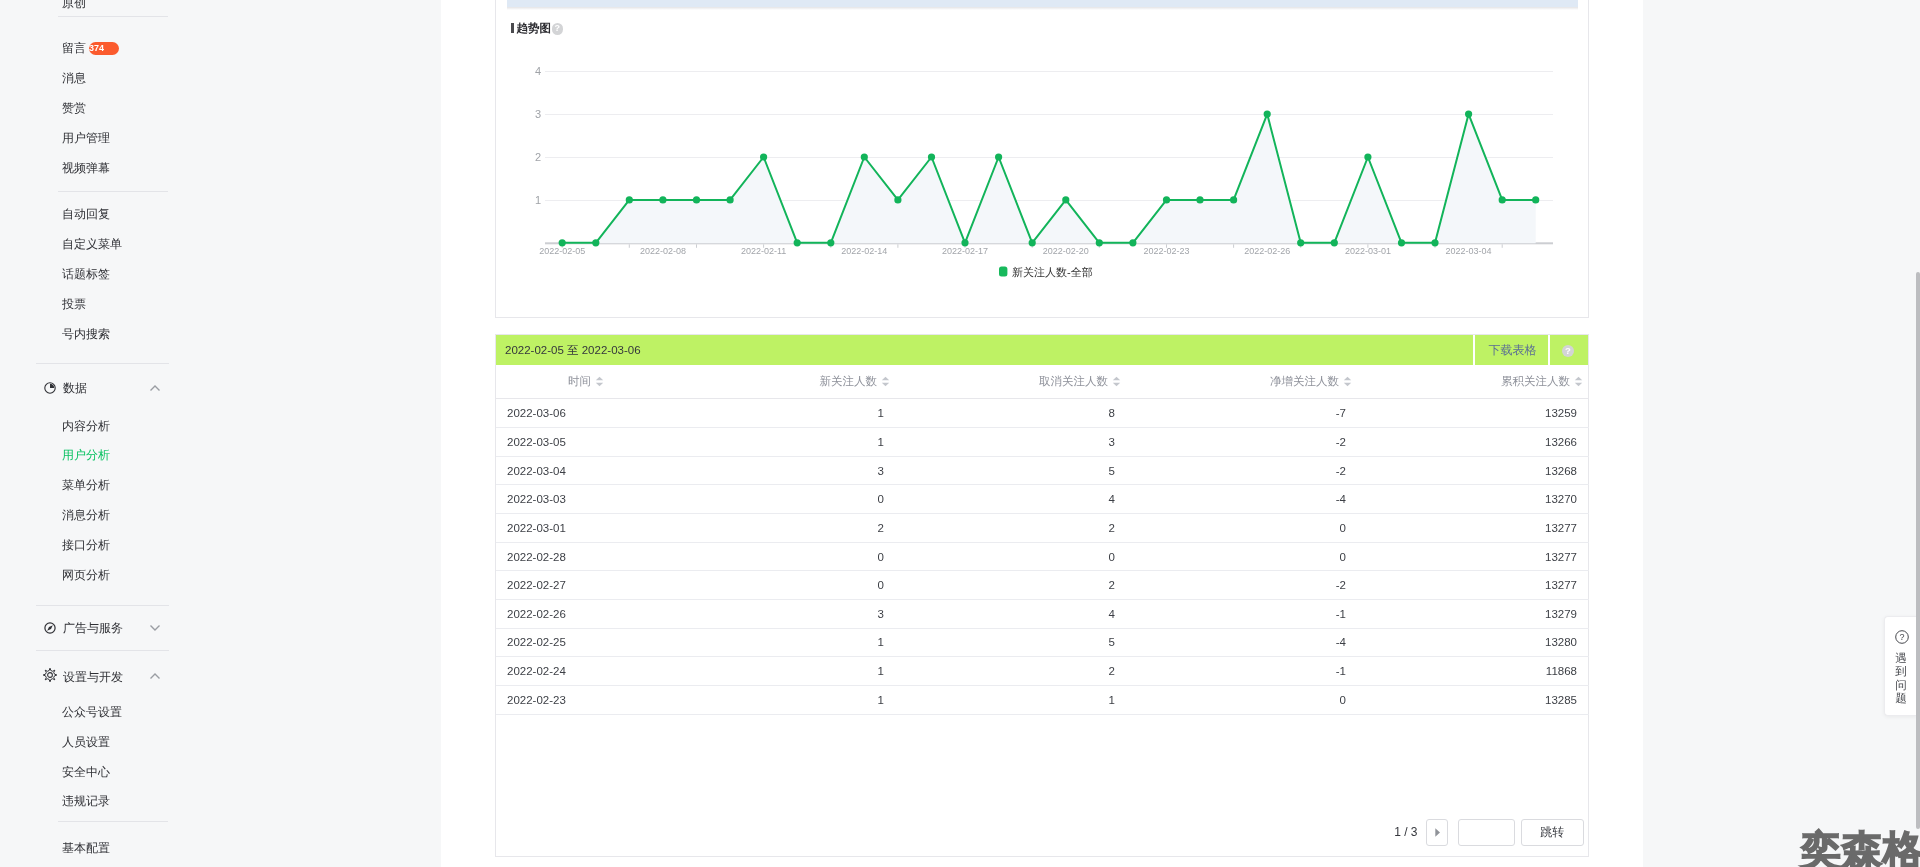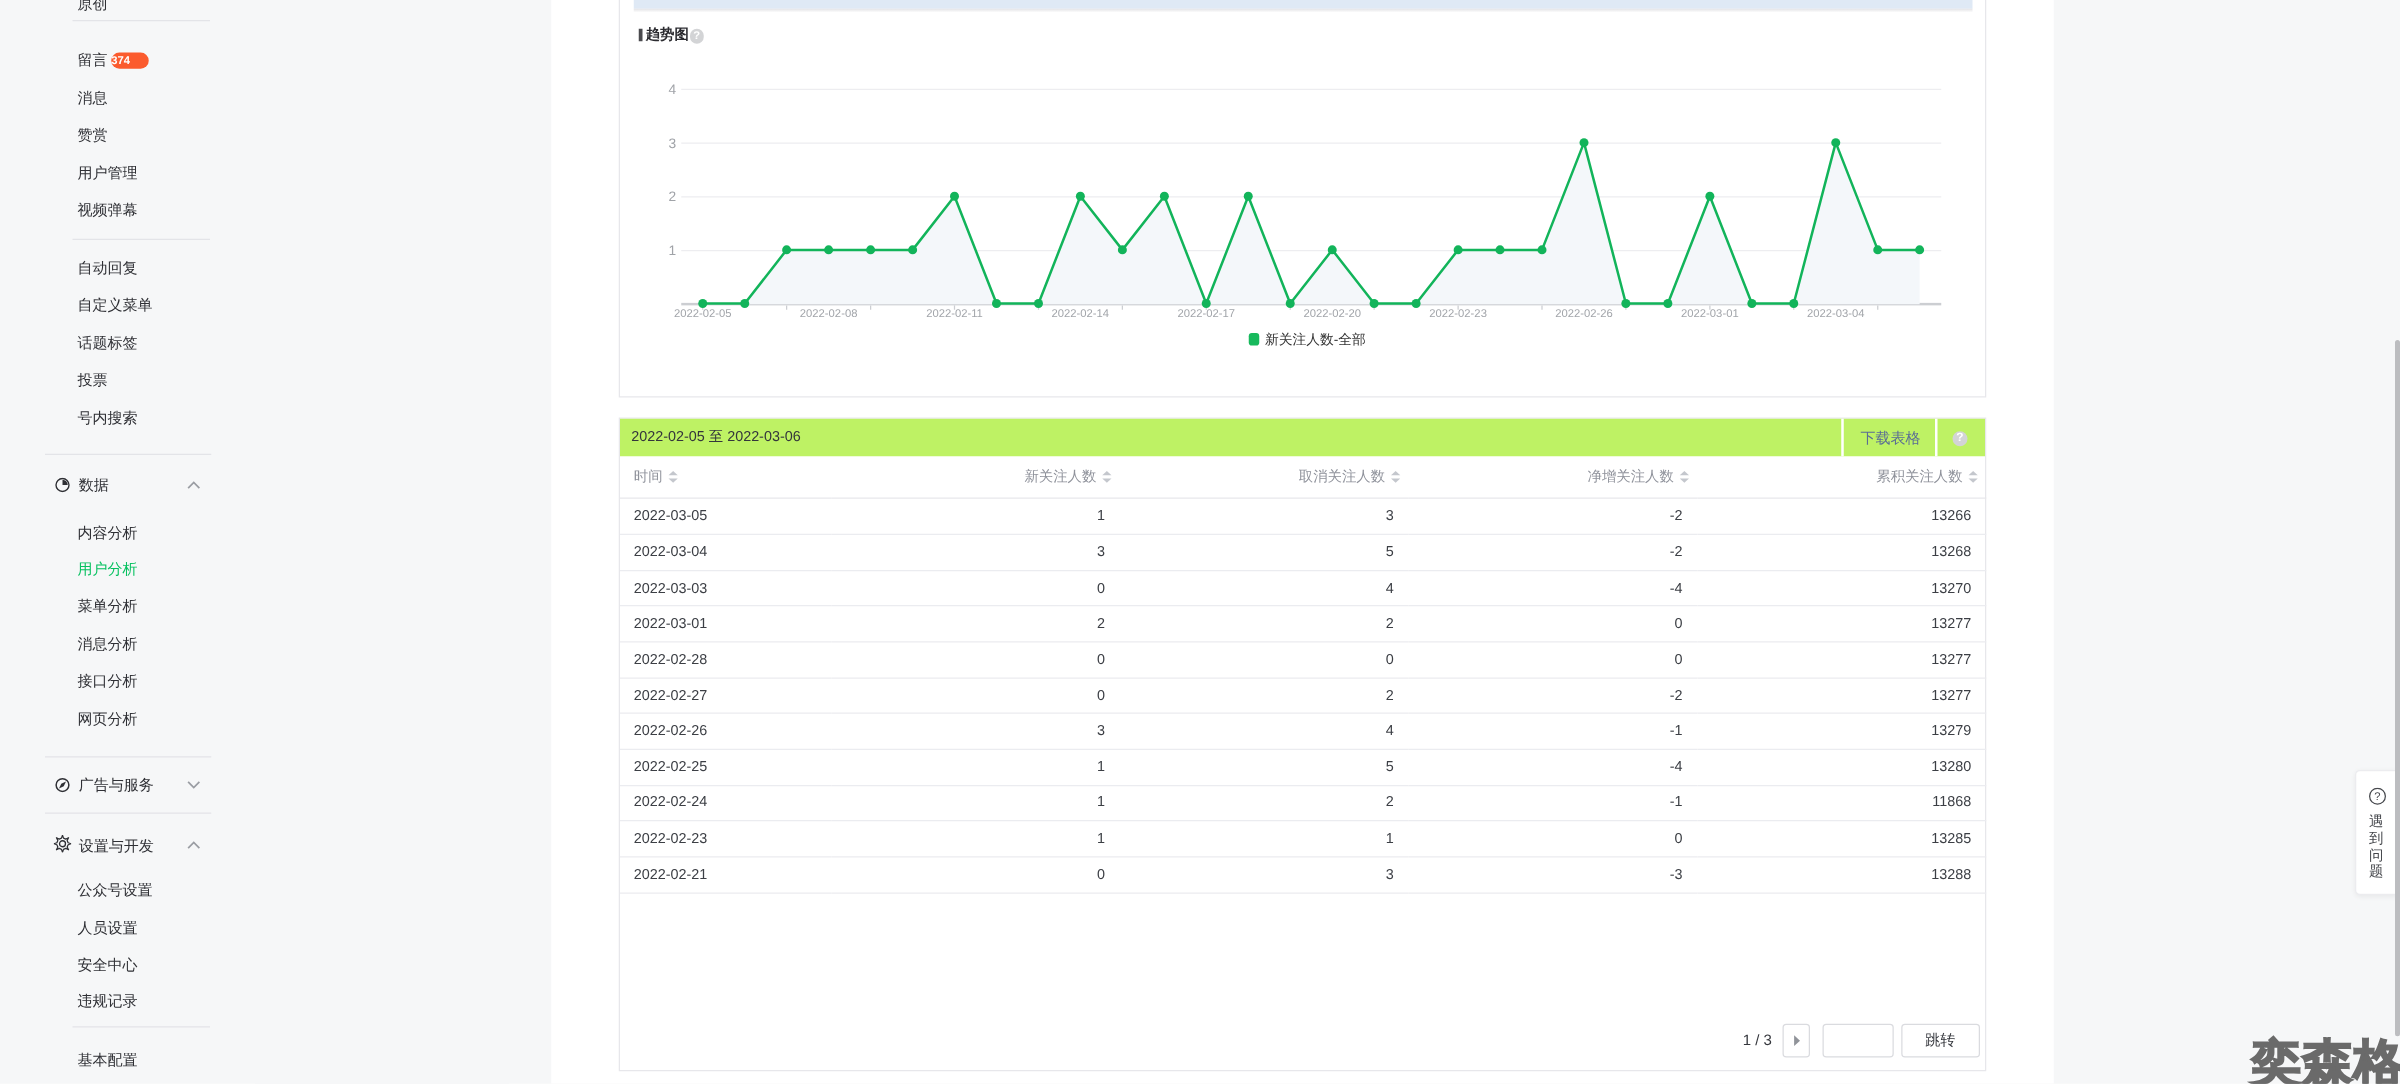--- a/index.html
+++ b/index.html
@@ -197,40 +197,47 @@
 <div id="caption">
   <div class="txt">2022-02-05 至 2022-03-06</div>
   <div class="sep" style="left:977px;"></div>
   <div id="dl" style="left:992.4px;">下载表格</div>
   <div class="sep" style="left:1052px;"></div>
   <div class="qicon" style="left:1066px; top:10.2px; width:12px; height:12px; font-size:9.5px; line-height:12px;">?</div>
 </div>
 <table id="dt">
 <tbody>
       <tr>
-        <th class="c1" style="width:169px;">时间<svg class="sort" width="9" height="11" viewBox="0 0 9 11">
+        <th class="c1" style="width:169px;text-align:center;">时间<svg class="sort" width="9" height="11" viewBox="0 0 9 11">
             <path d="M0.8 4.2 L4.5 0.8 L8.2 4.2 Z" fill="#c4c7cd"></path>
             <path d="M0.8 6.8 L4.5 10.2 L8.2 6.8 Z" fill="#c4c7cd"></path>
           </svg></th>
         <th class="cn" style="width:231px;">新关注人数<svg class="sort" width="9" height="11" viewBox="0 0 9 11">
             <path d="M0.8 4.2 L4.5 0.8 L8.2 4.2 Z" fill="#c4c7cd"></path>
             <path d="M0.8 6.8 L4.5 10.2 L8.2 6.8 Z" fill="#c4c7cd"></path>
           </svg></th>
         <th class="cn" style="width:231px;">取消关注人数<svg class="sort" width="9" height="11" viewBox="0 0 9 11">
             <path d="M0.8 4.2 L4.5 0.8 L8.2 4.2 Z" fill="#c4c7cd"></path>
             <path d="M0.8 6.8 L4.5 10.2 L8.2 6.8 Z" fill="#c4c7cd"></path>
           </svg></th>
         <th class="cn" style="width:231px;">净增关注人数<svg class="sort" width="9" height="11" viewBox="0 0 9 11">
             <path d="M0.8 4.2 L4.5 0.8 L8.2 4.2 Z" fill="#c4c7cd"></path>
             <path d="M0.8 6.8 L4.5 10.2 L8.2 6.8 Z" fill="#c4c7cd"></path>
           </svg></th>
         <th class="cn" style="width:231px;">累积关注人数<svg class="sort" width="9" height="11" viewBox="0 0 9 11">
             <path d="M0.8 4.2 L4.5 0.8 L8.2 4.2 Z" fill="#c4c7cd"></path>
             <path d="M0.8 6.8 L4.5 10.2 L8.2 6.8 Z" fill="#c4c7cd"></path>
           </svg></th>
+      </tr>
+<tr>
+        <td class="c1">2022-03-06</td>
+        <td class="cn">1</td>
+        <td class="cn">8</td>
+        <td class="cn">-7</td>
+        <td class="cn">13259</td>
       </tr>
 <tr>
         <td class="c1">2022-03-05</td>
         <td class="cn">1</td>
         <td class="cn">3</td>
         <td class="cn">-2</td>
         <td class="cn">13266</td>
       </tr>
 <tr>
         <td class="c1">2022-03-04</td>
@@ -287,27 +294,20 @@
         <td class="cn">2</td>
         <td class="cn">-1</td>
         <td class="cn">11868</td>
       </tr>
 <tr>
         <td class="c1">2022-02-23</td>
         <td class="cn">1</td>
         <td class="cn">1</td>
         <td class="cn">0</td>
         <td class="cn">13285</td>
-      </tr>
-<tr>
-        <td class="c1">2022-02-21</td>
-        <td class="cn">0</td>
-        <td class="cn">3</td>
-        <td class="cn">-3</td>
-        <td class="cn">13288</td>
       </tr>
 </tbody>
   </table>
 <div id="pager">
   <div class="pg" style="right:170.5px; top:26px;">1 / 3</div>
   <div class="pbtn" style="left:930px; width:22px;"><svg width="20" height="25" viewBox="0 0 20 25">
         <path d="M8.3 8.2 L13 12.5 L8.3 16.8 Z" fill="#909399"></path>
       </svg></div>
   <div class="pbtn" style="left:961.5px; width:57.5px;"></div>
   <div class="pbtn" style="left:1024.8px; width:63px; text-align:center; line-height:25px; font-size:12px; color:#35373d;">跳转</div>

